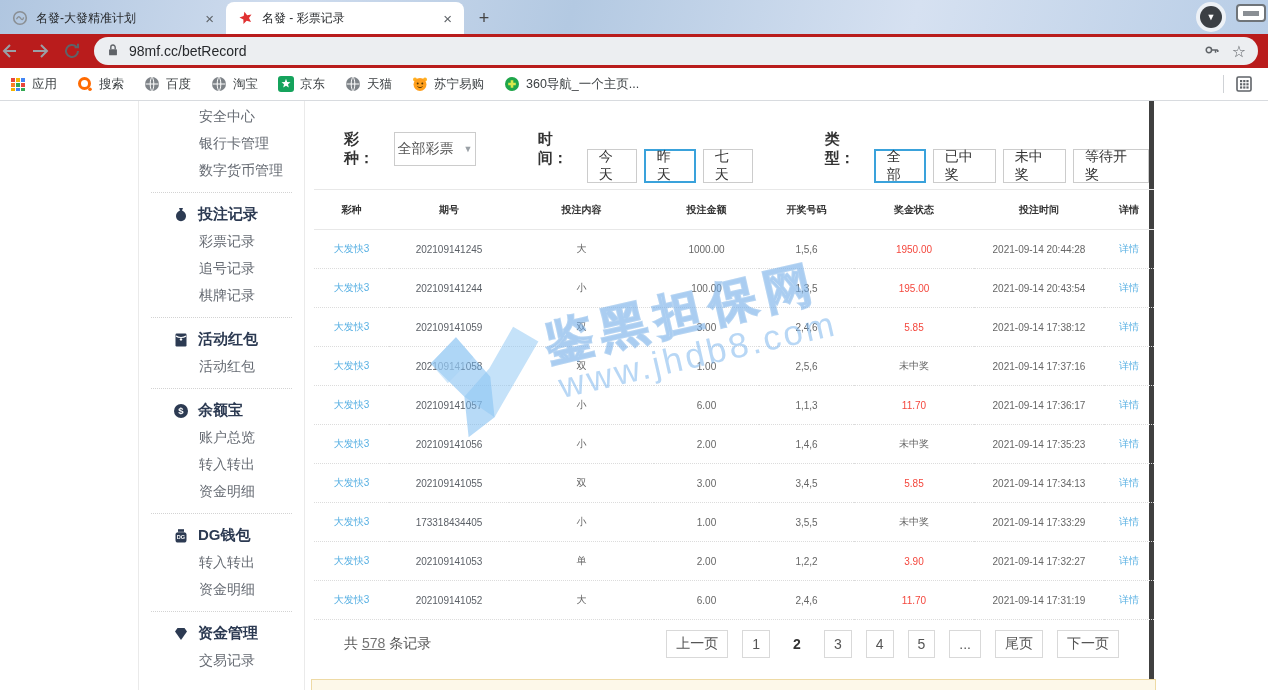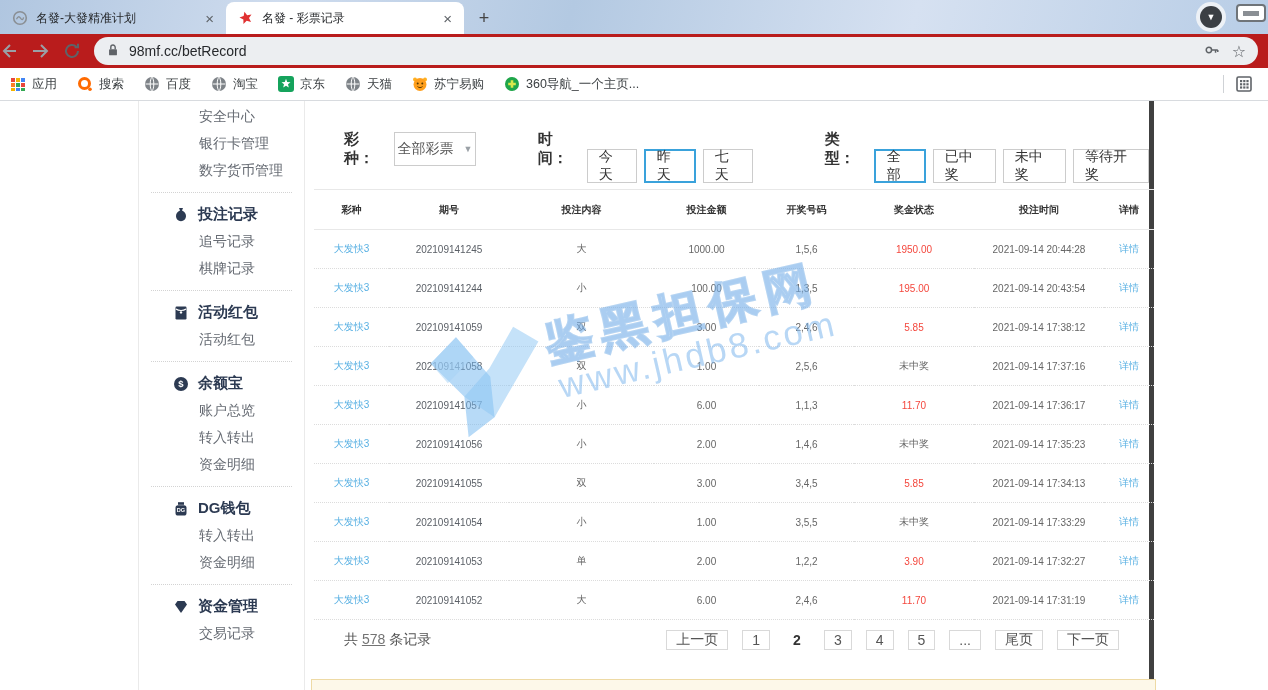--- a/index.html
+++ b/index.html
@@ -73,21 +73,21 @@
   th { height:40px; font-weight:bold; color:#333; border-top:1px solid #e8e8e8; border-bottom:1px solid #e8e8e8; text-align:center; }
   td { height:39px; text-align:center; color:#666; border-bottom:1px dotted #dcdcdc; overflow:hidden; white-space:nowrap; }
   td.link { color:#58b0e3; cursor:pointer; }
   td.red { color:#f4473d; }
   td.issue { color:#5a5f66; }
 
   
   .pagination { display:flex; align-items:center; margin-top:10px; padding:0 30px; font-size:14px; color:#555; }
   .ptotal .red-num { color:#737373;text-decoration:underline; }
   .pbtns { margin-left:auto; display:flex; gap:14px; align-items:center; }
-  .pbtn { height:20px; min-width:26px; padding:0 9px; border:1px solid #d9d9d9; display:flex; align-items:center;
+  .pbtn { height:28px; min-width:26px; padding:0 9px; border:1px solid #d9d9d9; display:flex; align-items:center;
     justify-content:center; color:#555; background:#fff; cursor:pointer; }
   .pbtn.current { border:none; font-weight:bold; color:#333; }
 
   
   .watermark { position:absolute; left:428px; top:182px; display:flex; align-items:flex-start;
     pointer-events:none; z-index:5; }
   .wm-logo { width:118px; height:118px; transform:rotate(-6deg); margin-top:34px; }
   .wm-text { transform:rotate(-13deg); transform-origin:left bottom; margin:28px 0 0 14px; }
   .wm-main { font-size:48px; font-weight:bold; letter-spacing:8px; color:rgba(140,192,240,0.22);
     -webkit-text-stroke:2px rgba(110,170,230,0.5); white-space:nowrap; }
@@ -279,20 +279,21 @@
       <div class="side-div"></div>
 
       <div class="side-header">
         <span class="sh-ic">
           <svg viewBox="0 0 16 16" width="16" height="16">
               <path d="M6 1h4l-1 2.6c2.5 1 4 3 4 5.4 0 3-2.2 5.2-5 5.2S3 12 3 9c0-2.4 1.5-4.4 4-5.4L6 1z" fill="#2c3a52"></path>
             </svg>
         </span>
         <span>投注记录</span>
       </div>
+      <div class="side-item">彩票记录</div>
       <div class="side-item">追号记录</div>
       <div class="side-item">棋牌记录</div>
       <div class="side-div"></div>
 
       <div class="side-header">
         <span class="sh-ic">
           <svg viewBox="0 0 16 16" width="16" height="16">
               <rect x="2.5" y="1.5" width="11" height="13" rx="1.2" fill="#2c3a52"></rect>
               <path d="M3 4c2.5 2 7.5 2 10 0" fill="none" stroke="#fff" stroke-width="1.1"></path>
               <circle cx="8" cy="7.4" r="1.2" fill="#fff"></circle>
@@ -449,21 +450,21 @@
             <td class="issue">202109141055</td>
             <td>双</td>
             <td>3.00</td>
             <td>3,4,5</td>
             <td class="red">5.85</td>
             <td>2021-09-14 17:34:13</td>
             <td class="link">详情</td>
           </tr>
           <tr>
             <td class="link">大发快3</td>
-            <td class="issue">202109141054</td>
+            <td class="issue">173318434405</td>
             <td>小</td>
             <td>1.00</td>
             <td>3,5,5</td>
             <td>未中奖</td>
             <td>2021-09-14 17:33:29</td>
             <td class="link">详情</td>
           </tr>
           <tr>
             <td class="link">大发快3</td>
             <td class="issue">202109141053</td>

